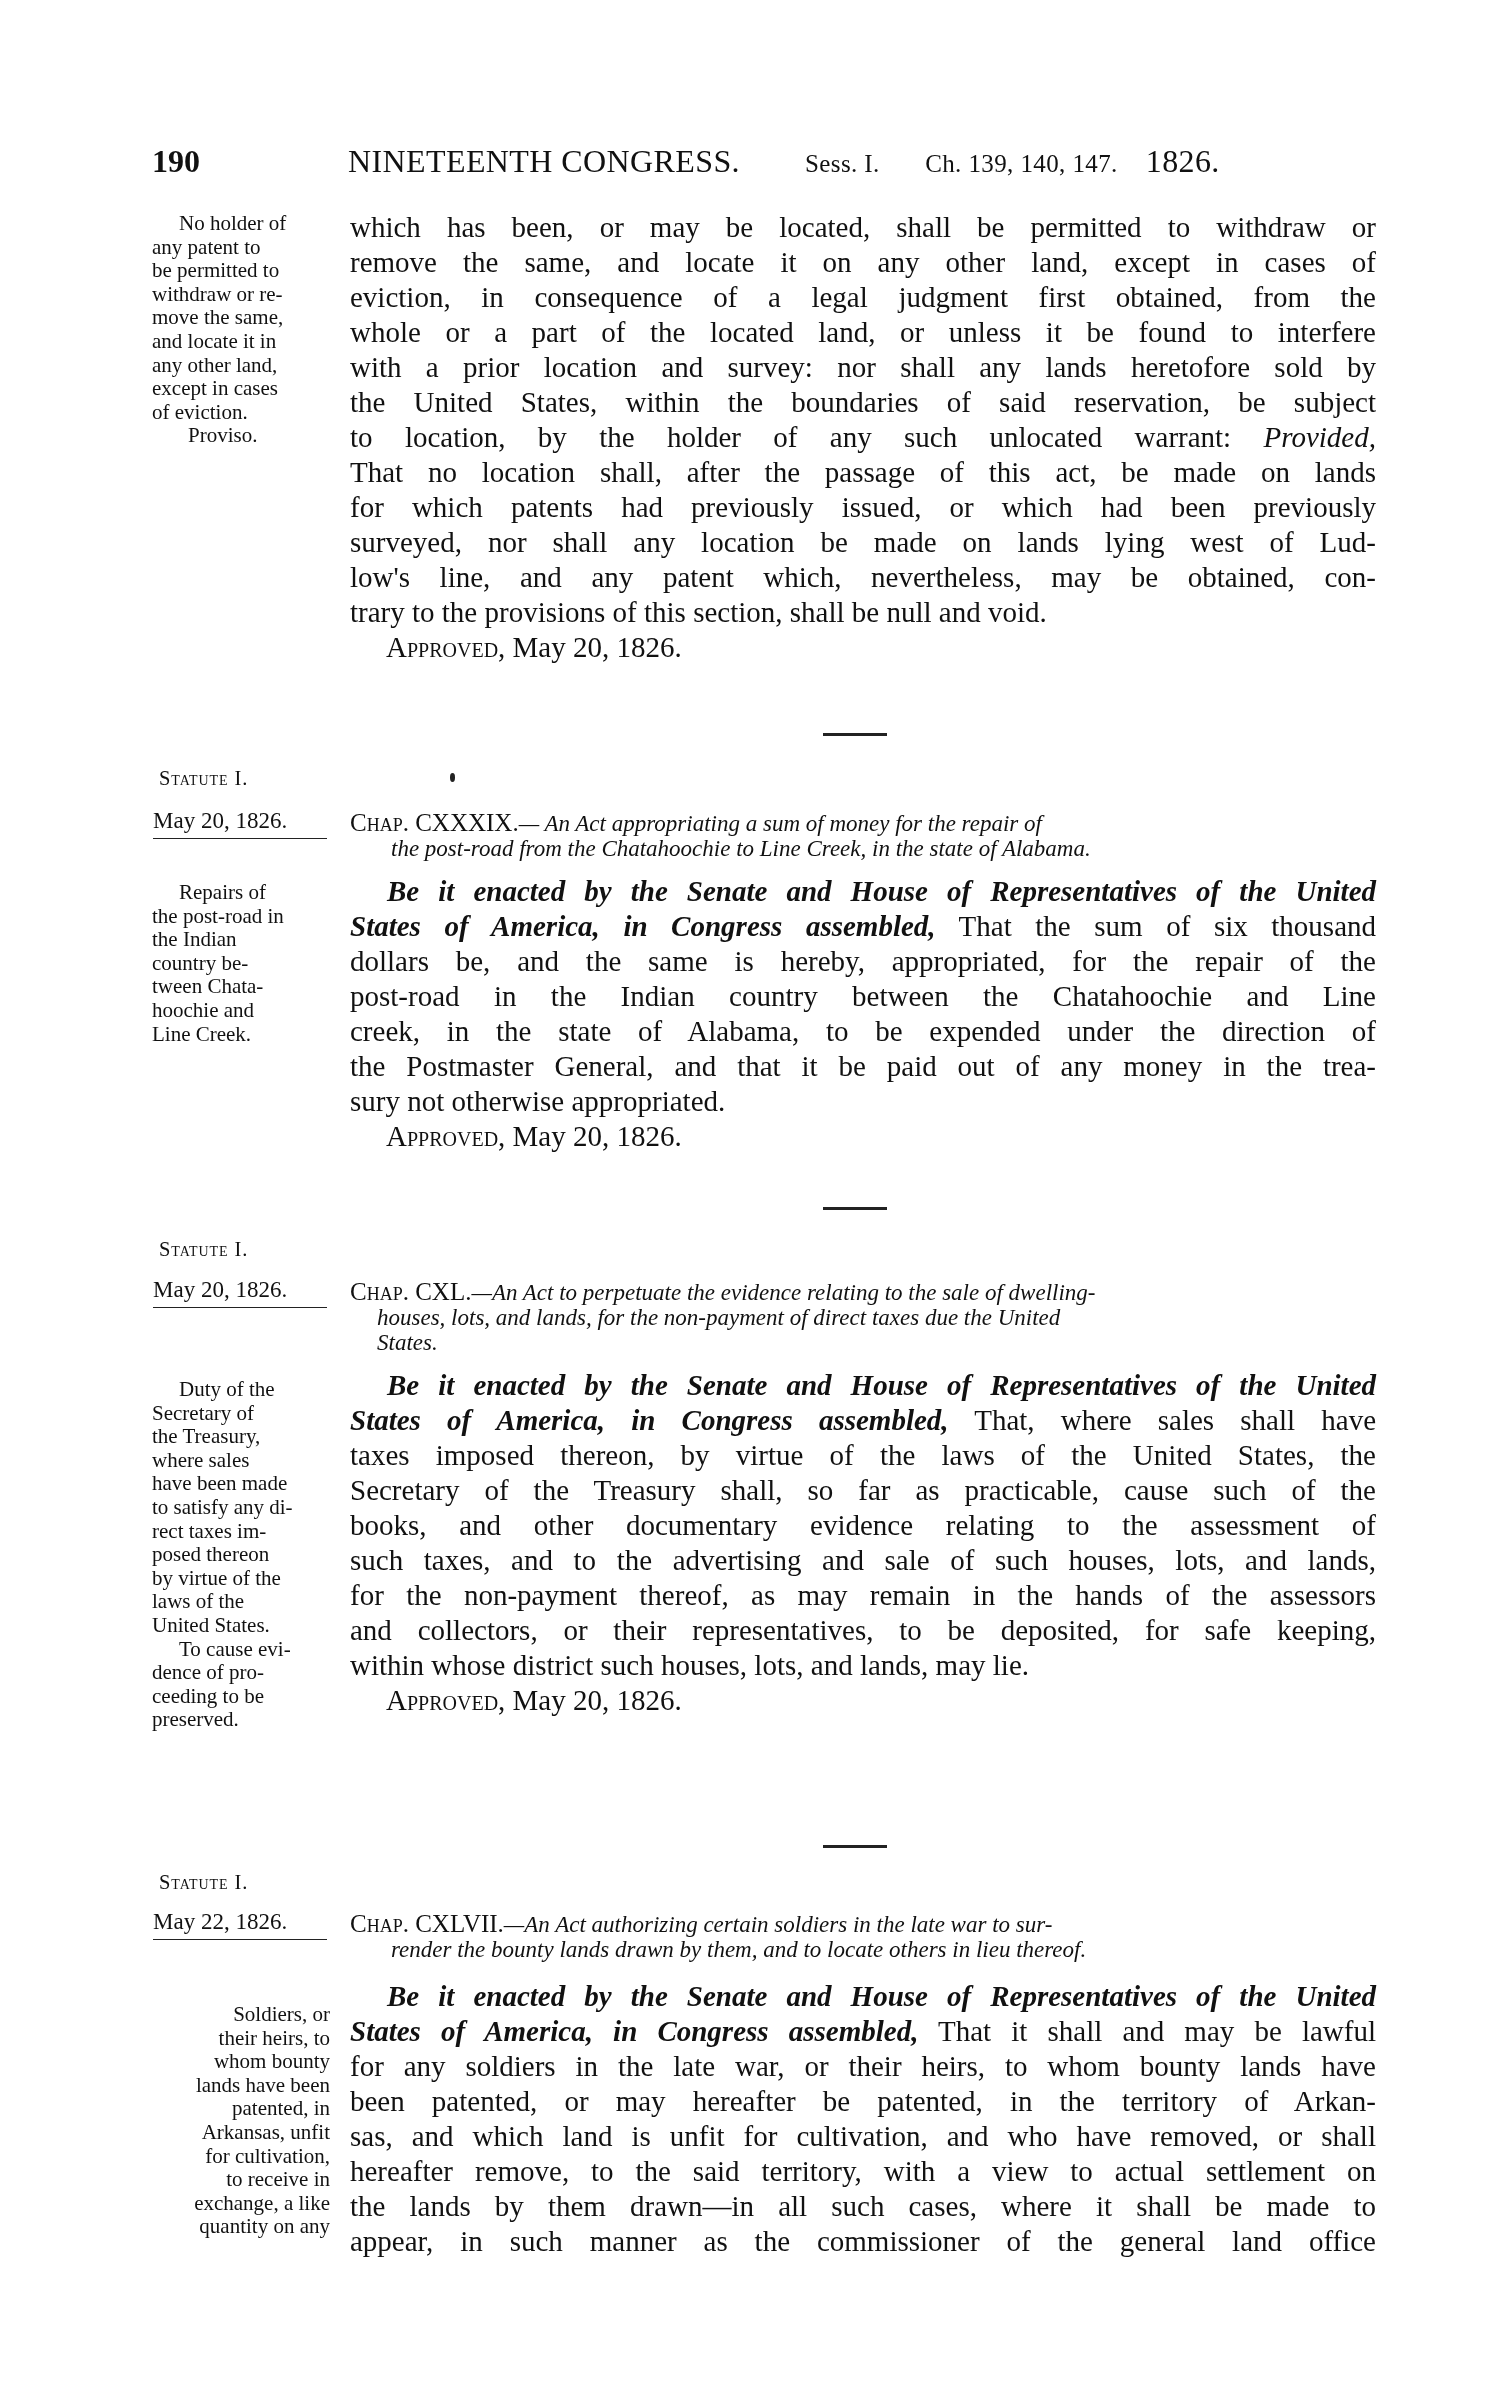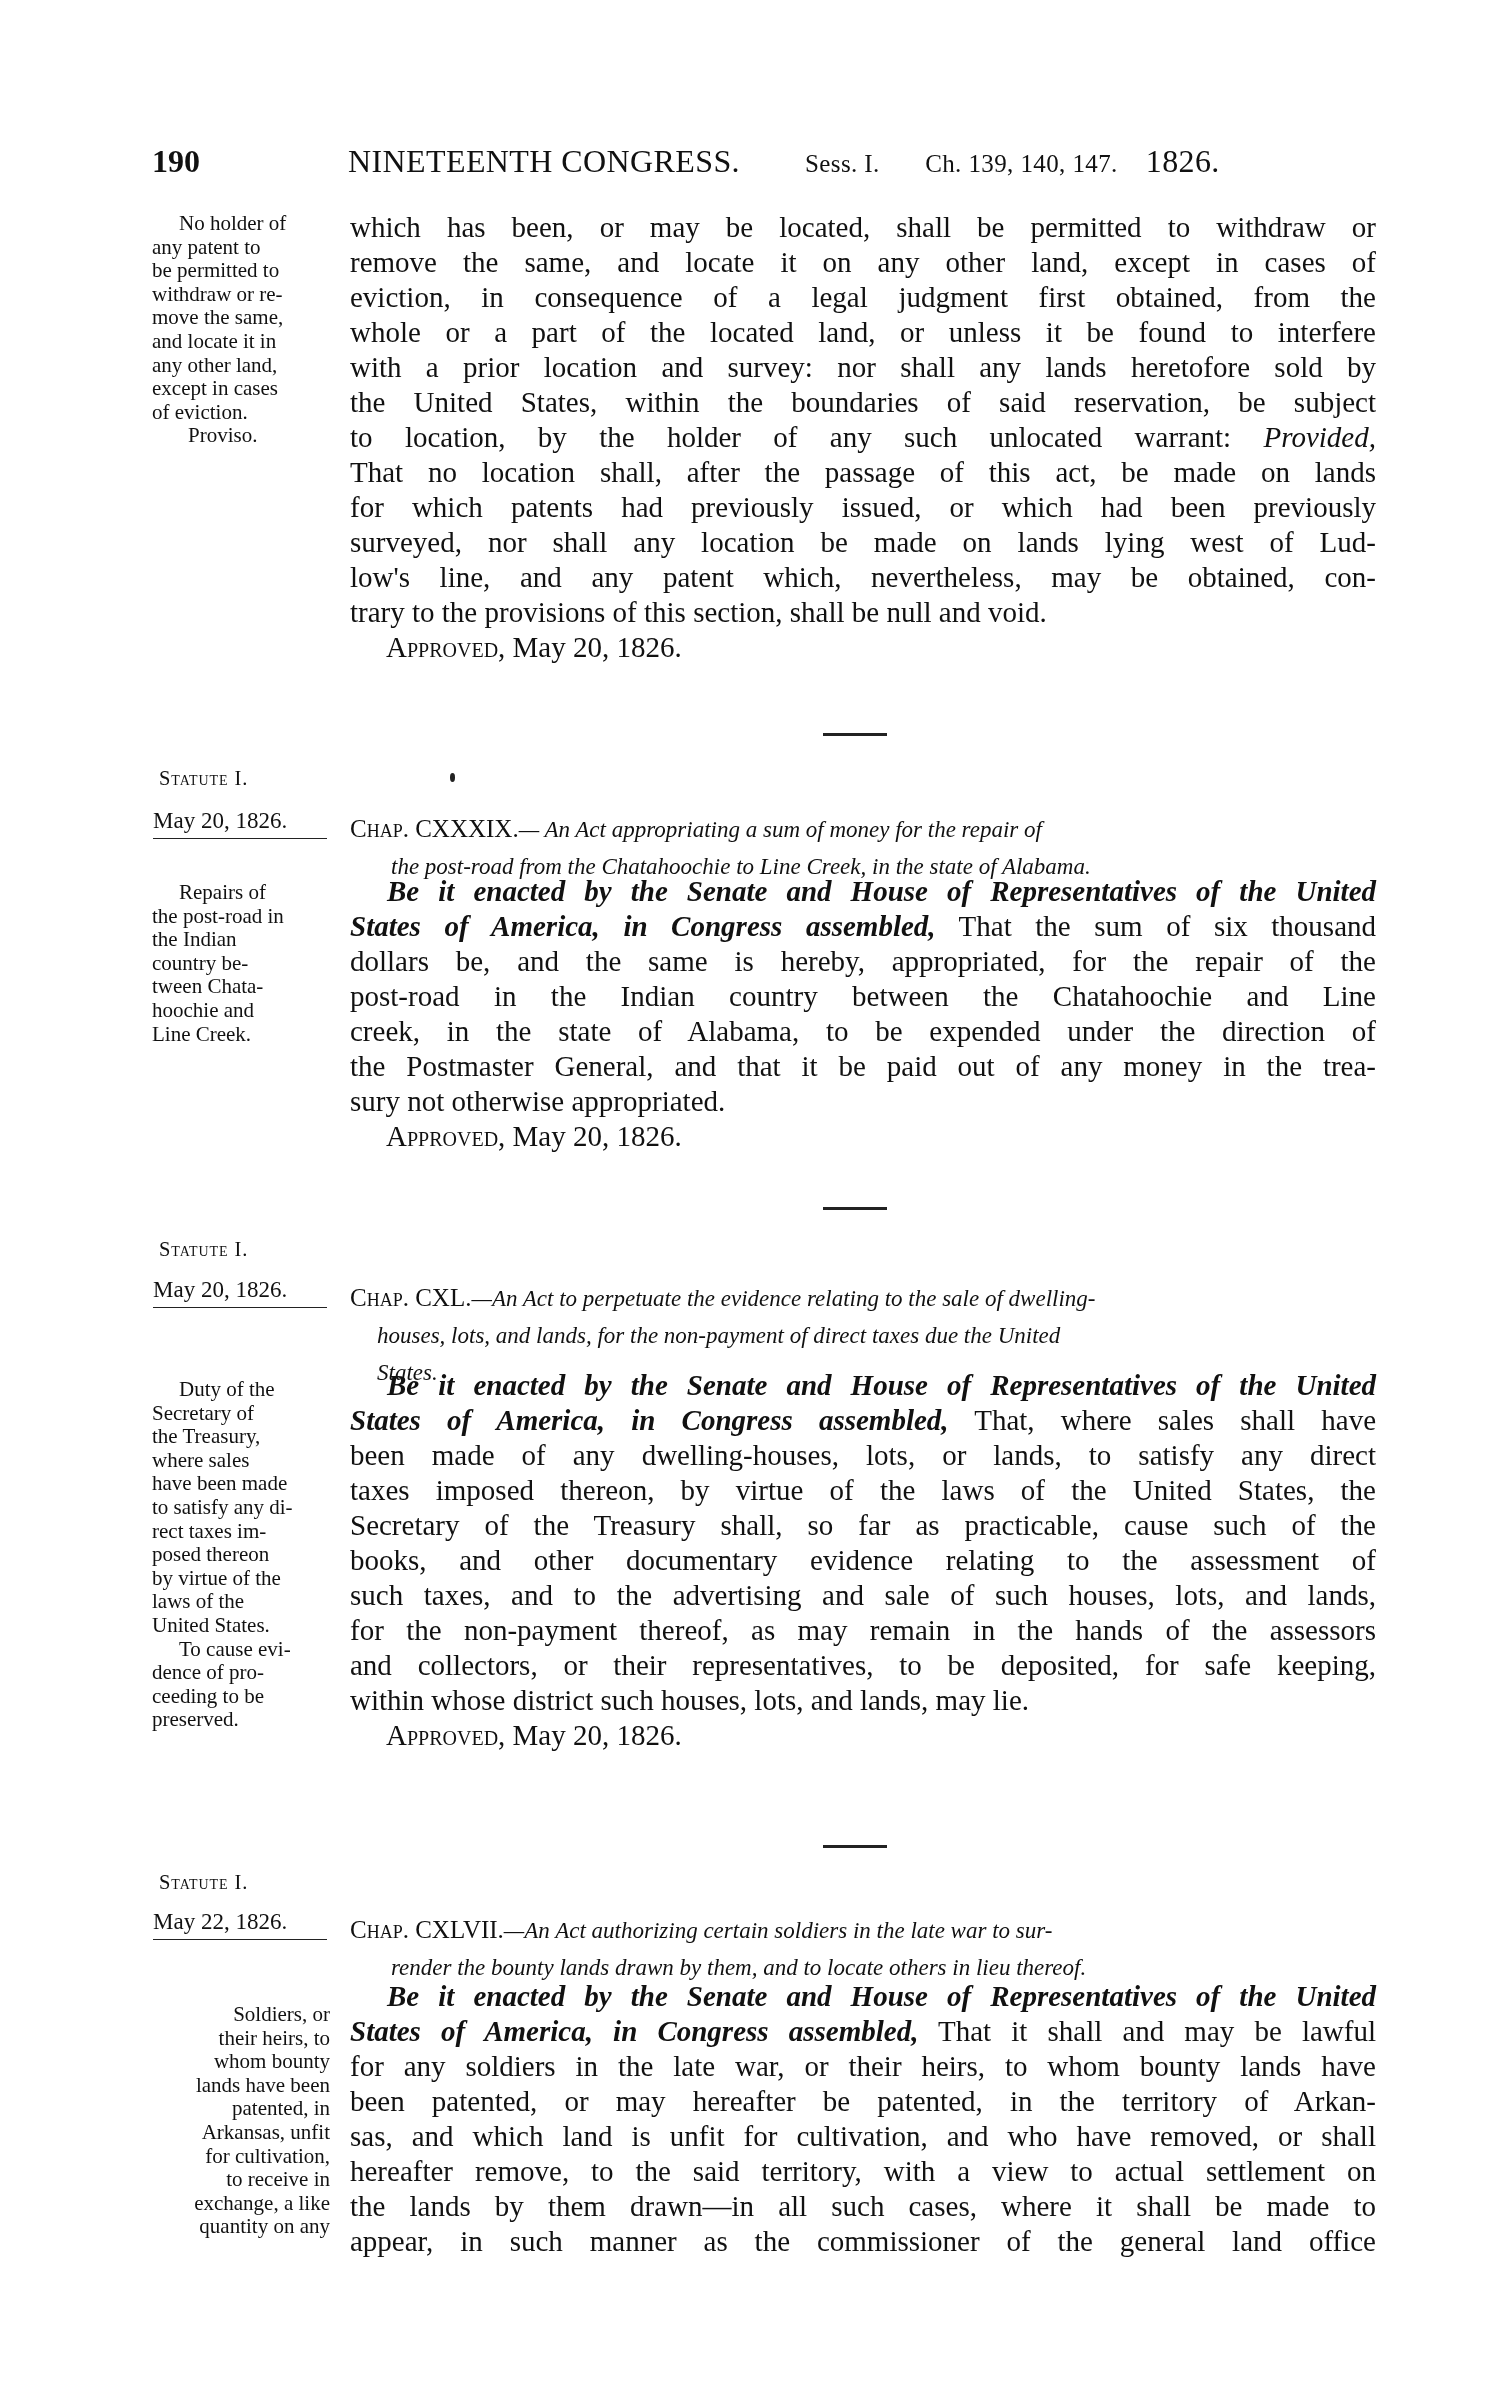--- a/index.html
+++ b/index.html
@@ -17,21 +17,21 @@
   .margin .note { text-indent: 27px; }
   .statute { position: absolute; left: 159px; font-size: 20.5px; font-variant: small-caps; letter-spacing: 0.9px; }
   .date { position: absolute; left: 153px; width: 174px; font-size: 23px; border-bottom: 1.8px solid #222; padding-bottom: 3.6px; }
 
   .body-col { position: absolute; left: 350px; width: 1026px; font-size: 29px; line-height: 35px; text-align: justify; }
   .line { display: block; text-align: justify; text-align-last: justify; white-space: nowrap; }
   .line.last { text-align-last: left; }
   .approved { display: block; padding-left: 36px; }
   .approved .sc { font-variant: small-caps; }
 
-  .chap-title { position: absolute; left: 350px; width: 1026px; font-size: 23px; line-height: 37px; }
+  .chap-title { position: absolute; left: 350px; width: 1026px; font-size: 23px; line-height: 25px; }
   .chap-title .chap { font-variant: small-caps; font-size: 25px; }
   .chap-title .act { font-style: italic; }
   .chap-title .cont { display: block; padding-left: 41px; font-style: italic; }
 
   .enact { font-style: italic; font-weight: bold; }
   .enact-line { padding-left: 37px; }
   .italic { font-style: italic; }
 
   .rule { position: absolute; left: 823px; width: 64px; height: 2.7px; background: #222; }
   .dot { position: absolute; width: 5.4px; height: 9px; background: #222; border-radius: 50%; }
@@ -133,21 +133,20 @@
   <div>United States.</div>
   <div class="note">To cause evi-</div>
   <div>dence of pro-</div>
   <div>ceeding to be</div>
   <div>preserved.</div>
 </div>
 
 <div class="body-col" style="top:1368px;">
   <span class="line enact enact-line">Be it enacted by the Senate and House of Representatives of the United</span>
   <span class="line"><span class="enact">States of America, in Congress assembled,</span><span> That, where sales shall have</span></span>
-  <span class="line">been made of any dwelling-houses, lots, or lands, to satisfy any direct</span>
   <span class="line">taxes imposed thereon, by virtue of the laws of the United States, the</span>
   <span class="line">Secretary of the Treasury shall, so far as practicable, cause such of the</span>
   <span class="line">books, and other documentary evidence relating to the assessment of</span>
   <span class="line">such taxes, and to the advertising and sale of such houses, lots, and lands,</span>
   <span class="line">for the non-payment thereof, as may remain in the hands of the assessors</span>
   <span class="line">and collectors, or their representatives, to be deposited, for safe keeping,</span>
   <span class="line last">within whose district such houses, lots, and lands, may lie.</span>
   <span class="approved"><span class="sc">Approved,</span> <span>May 20, 1826.</span></span>
 </div>
 

